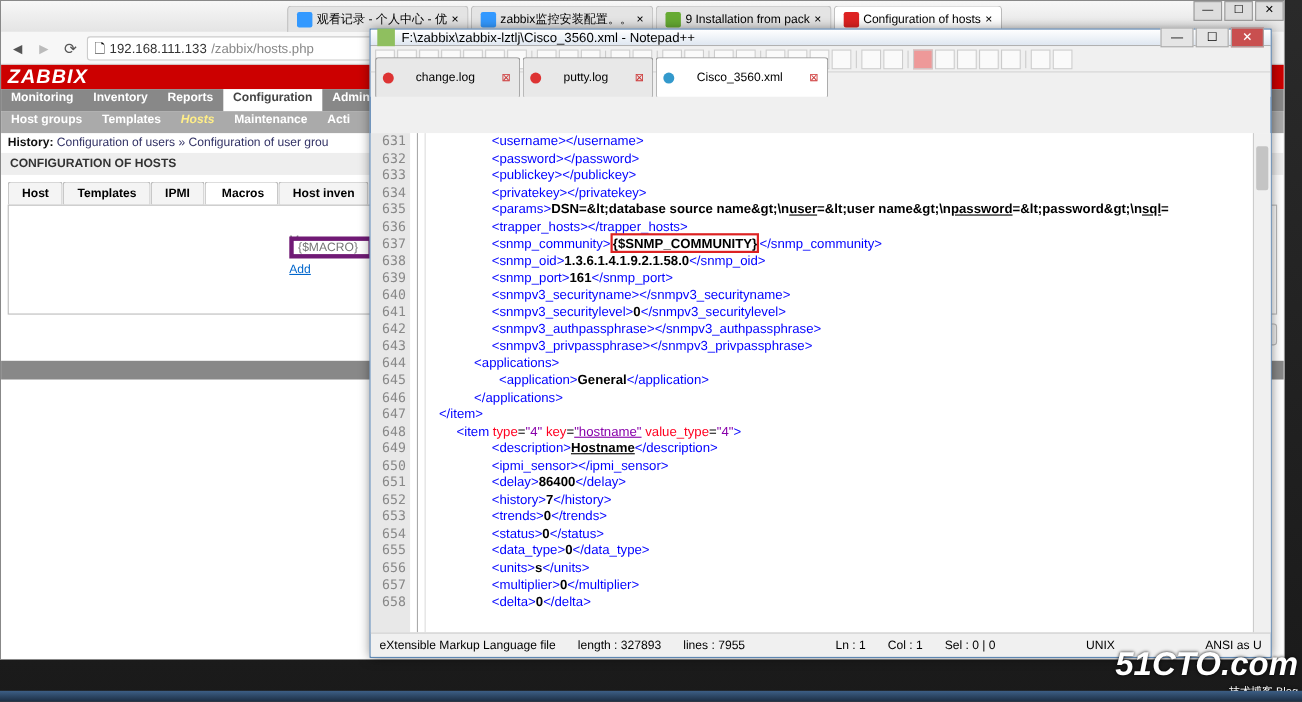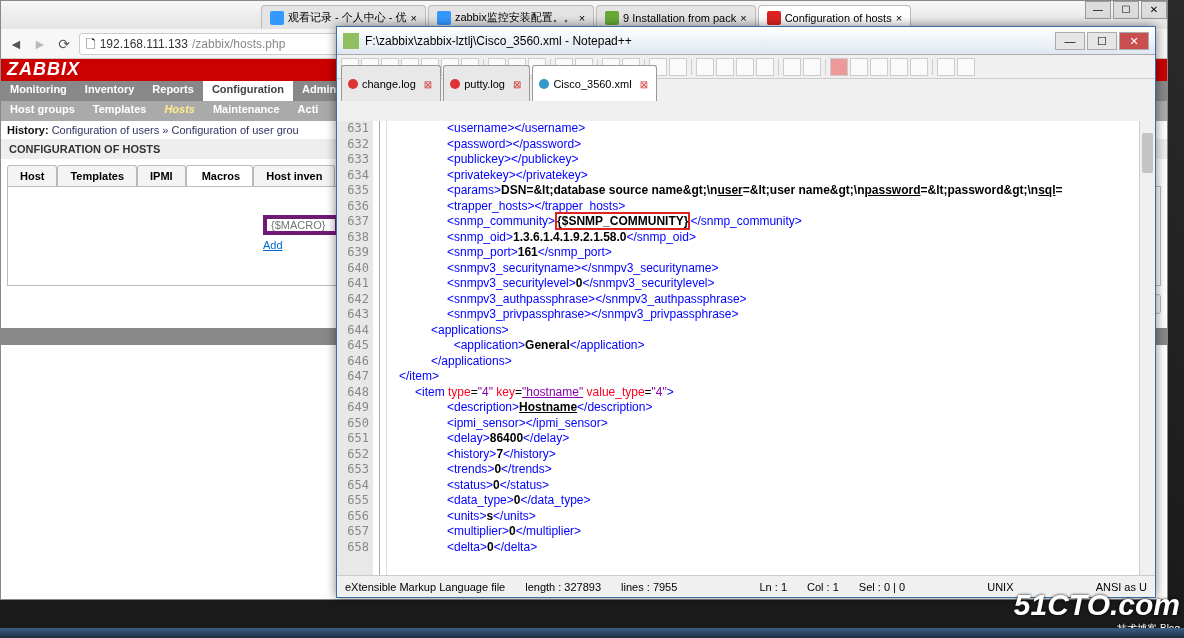--- a/index.html
+++ b/index.html
@@ -34,33 +34,33 @@
 .z-tab.act { background:#fff;padding-left:15px; }
 .z-tabcontent { border:1px solid #bbb; margin:0 6px; padding:10px; height:100px; position:relative; }
 .macro-label { position:absolute; left:255px; top:26px; font-size:11px; }
 .macro-input { position:absolute; left:255px; top:28px; width:76px; height:20px; border:4px solid #701a75; font-size:11px; padding:0 4px; color:#888; }
 .add-link { position:absolute; left:255px; top:52px; font-size:11px; color:#06c; text-decoration:underline; cursor:pointer; }
 .z-buttons { text-align:right; padding:8px 6px; }
 .z-buttons button { border:1px solid #bbb; background:#f4f4f4; padding:3px 14px; margin-left:6px; font-size:11px; font-weight:bold; cursor:pointer; border-radius:3px; }
 .z-ver { background:#888; color:#fff; text-align:center; font-size:10px; padding:3px 0; margin-top:6px; }
 
 .npp { position:absolute; left:336px; top:26px; width:820px; height:572px; background:#f0f0f0; border:1px solid #3b6ea5; box-shadow:0 0 10px rgba(0,0,0,0.5); }
-.npp-title { height:28px; background:linear-gradient(#fff,#dfe7f1); display:flex; align-items:center; padding:0 6px; font-size:12px; border-bottom:1px solid #aaa; }
+.npp-title { height:15px; background:linear-gradient(#fff,#dfe7f1); display:flex; align-items:center; padding:0 6px; font-size:12px; border-bottom:1px solid #aaa; }
 .npp-title .icon { width:16px; height:16px; background:#8fbf5f; margin-right:6px; }
 .npp-ctrl { margin-left:auto; display:flex; }
 .npp-ctrl span { width:30px; height:18px; text-align:center; line-height:16px; font-size:11px; background:#e5e5e5; border:1px solid #aaa; margin-left:2px; cursor:pointer; }
 .npp-ctrl .close { background:#c94f4f; color:#fff; }
 .npp-menu { height:20px; background:#f0f0f0; display:flex; font-size:12px; border-bottom:1px solid #ccc; }
 .npp-menu span { padding:2px 6px; cursor:pointer; }
 .npp-menu .x { margin-left:auto; padding:2px 8px; cursor:pointer; }
 .npp-tool { height:24px; background:#f0f0f0; border-bottom:1px solid #ccc; display:flex; align-items:center; padding:0 4px; gap:2px; }
 .tbtn { width:18px; height:18px; border:1px solid #ccc; background:#fafafa; }
 .tsep { width:1px; height:16px; background:#ccc; margin:0 2px; }
 .npp-tabs { height:22px; background:#f0f0f0; display:flex; align-items:flex-end; padding-left:4px; }
-.ntab { height:36px; border:1px solid #999; border-bottom:none; background:#e8e8e8; padding:1px 8px 0 6px; font-size:11px; display:flex; align-items:center; gap:4px; border-radius:3px 3px 0 0; margin-right:2px; }
+.ntab { height:36px; border:1px solid #999; border-bottom:none; background:#e8e8e8; padding:1px 8px 0 6px; font-size:11px; display:flex; align-items:center; gap:20px; border-radius:3px 3px 0 0; margin-right:2px; }
 .ntab.act { background:#fff; }
 .ntab .dot { width:10px; height:10px; border-radius:50%; }
 .dot.red { background:#d33; }
 .dot.blue { background:#39c; }
 .ntab .cx { color:#c33; font-size:10px; margin-left:4px; cursor:pointer; }
 .npp-editor { position:absolute; left:0; top:94px; right:0; bottom:22px; background:#fff; display:flex; overflow:hidden; }
 .gutter { width:36px; background:#e8e8e8; text-align:right; padding:0 4px; font-family:Consolas,monospace; font-size:12px; color:#888; line-height:15.5px; }
 .fold { width:14px; background:#fff; border-right:1px solid #ddd; position:relative; }
 .fold .bar { position:absolute; left:6px; top:0; bottom:0; width:1px; background:#aaa; }
 .code { flex:1; font-family:Consolas,monospace; font-size:12px; line-height:15.5px; padding-left:60px; white-space:pre; overflow:hidden; }

